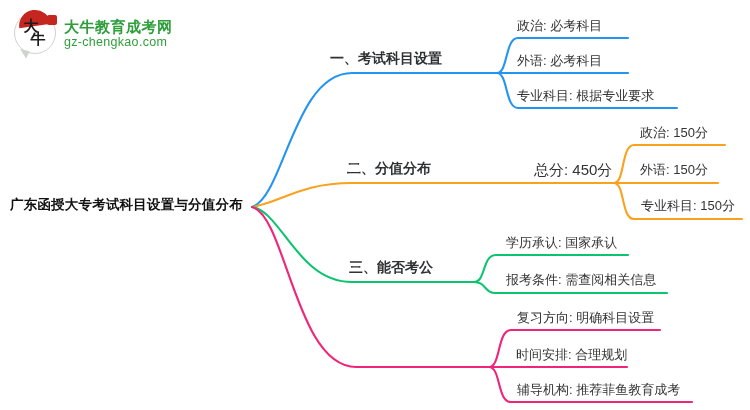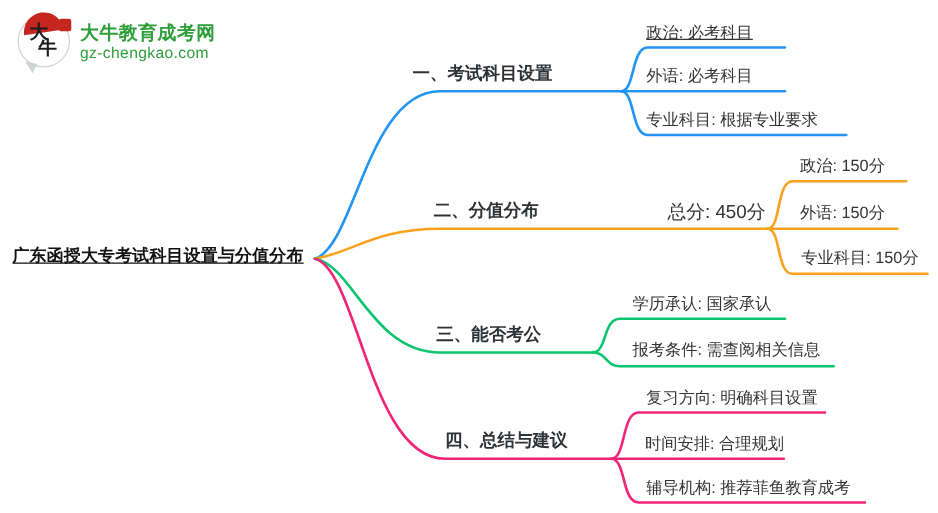--- a/index.html
+++ b/index.html
@@ -12,21 +12,21 @@
   .p-b1{stroke:var(--branch1);}
   .p-b2{stroke:var(--branch2);}
   .p-b3{stroke:var(--branch3);}
   .p-b4{stroke:var(--branch4);}
   .node{
     position:absolute;font-size:13px;line-height:17px;white-space:nowrap;color:#333;
   }
   .blabel{font-size:14px;line-height:19px;color:#2f3235;font-weight:bold;}
   .root{
     position:absolute;left:10px;top:196px;font-size:13.5px;font-weight:bold;
-    color:#111;white-space:nowrap;letter-spacing:0.2px;text-decoration:underline;
+    color:#111;white-space:nowrap;letter-spacing:0.2px;
   }
   
   .logo{position:absolute;left:14px;top:12px;display:flex;align-items:center;}
   .logo-badge{
     position:relative;width:42px;height:42px;border:1.5px solid #cfd4d0;border-radius:50%;
     background:#fff;box-sizing:border-box;
   }
   .logo-arc{
     position:absolute;left:3px;top:-3px;width:32px;height:16px;
     border-radius:16px 16px 0 0;background:var(--logoRed);
@@ -90,32 +90,31 @@
     </div>
     <div class="logo-text">
       <div class="logo-title">大牛教育成考网</div>
       <div class="logo-domain">gz-chengkao.com</div>
     </div>
   </div>
 
   <div class="root">广东函授大专考试科目设置与分值分布</div>
 
   <div class="node blabel" style="left:330px;top:49px;">一、考试科目设置</div>
-  <div class="node" style="left:517px;top:17px;text-decoration:underline;">政治: 必考科目</div>
+  <div class="node" style="left:517px;top:17px;">政治: 必考科目</div>
   <div class="node" style="left:517px;top:52px;">外语: 必考科目</div>
   <div class="node" style="left:517px;top:87px;text-align:center;">专业科目: 根据专业要求</div>
 
   <div class="node blabel" style="left:347px;top:159px;">二、分值分布</div>
   <div class="node" style="left:534px;top:161px;font-size:15px;">总分: 450分</div>
   <div class="node" style="left:640px;top:124px;">政治: 150分</div>
   <div class="node" style="left:640px;top:161px;">外语: 150分</div>
   <div class="node" style="left:641px;top:197px;">专业科目: 150分</div>
 
   <div class="node blabel" style="left:349px;top:258px;">三、能否考公</div>
   <div class="node" style="left:506px;top:234px;">学历承认: 国家承认</div>
   <div class="node" style="left:506px;top:271px;">报考条件: 需查阅相关信息</div>
 
-  <div class="node blabel" style="left:356px;top:343px;">四、总结与建议</div>
   <div class="node" style="left:517px;top:309px;">复习方向: 明确科目设置</div>
   <div class="node" style="left:516px;top:346px;text-align:right;">时间安排: 合理规划</div>
   <div class="node" style="left:517px;top:381px;">辅导机构: 推荐菲鱼教育成考</div>
 
 </div>
 
 </body></html>

